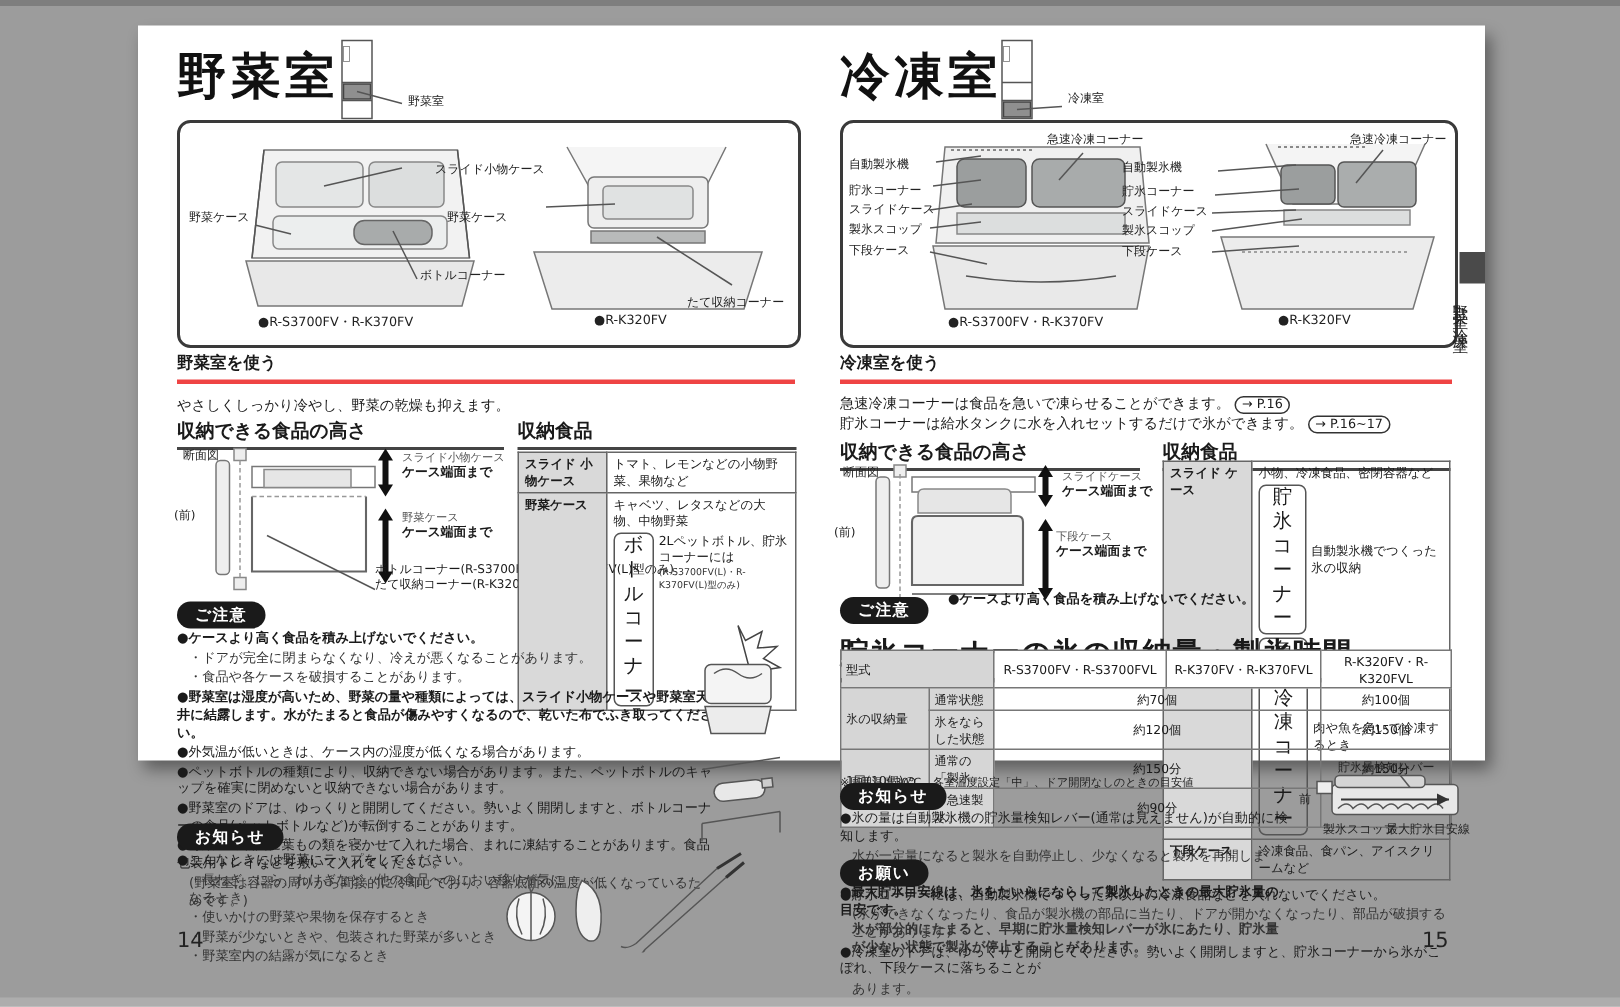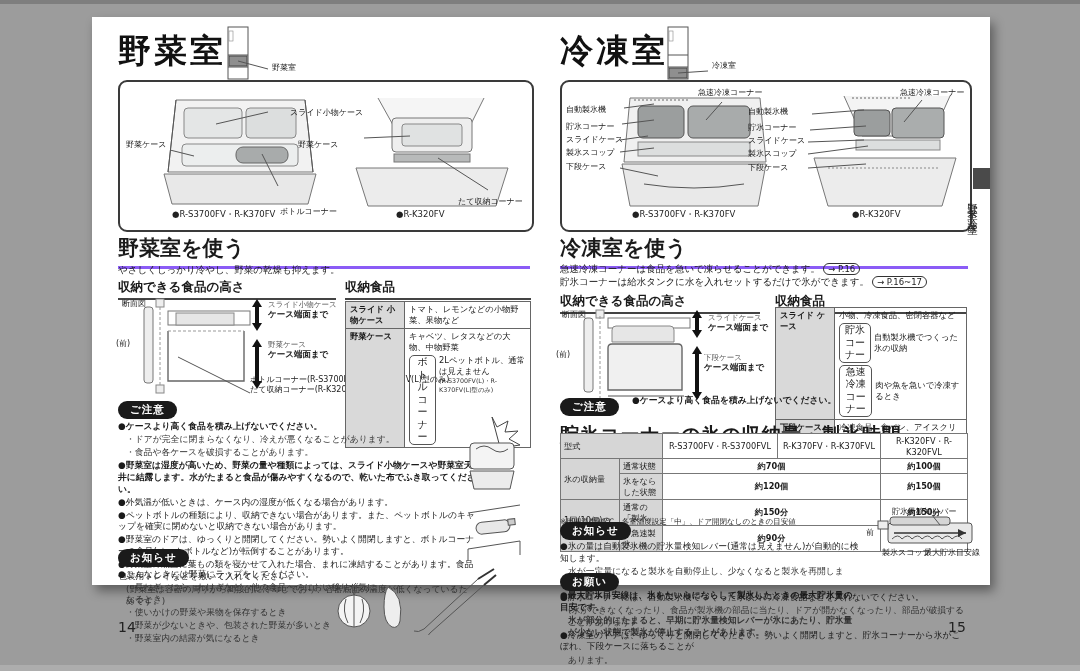--- a/index.html
+++ b/index.html
@@ -1,44 +1,44 @@
 <!DOCTYPE html>
 <html><head>
 <meta charset="utf-8">
 <style>
   html,body{margin:0;padding:0;}
   body{width:1080px;height:671px;background:#9c9c9c;position:relative;overflow:hidden;
        font-family:"DejaVu Sans","Liberation Sans",sans-serif;color:#1a1a1a;}
   body::before{content:"";position:absolute;left:0;top:0;width:1080px;height:4px;background:#7e7e7e;}
   body::after{content:"";position:absolute;left:0;bottom:0;width:1080px;height:6px;background:#adadad;}
-  .spread{position:absolute;left:92px;top:17px;width:898px;height:568px;background:#ffffff;
+  .spread{position:absolute;left:92px;top:17px;width:898px;height:490px;background:#ffffff;
           box-shadow:4px 6px 10px rgba(0,0,0,.40);}
   .abs{position:absolute;}
   .title{font-size:33px;font-weight:900;letter-spacing:3px;color:#111;}
-  .h-main{font-size:21px;font-weight:bold;border-bottom:3px solid #8b5cf6;padding-bottom:4px;}
+  .h-main{font-size:11px;font-weight:bold;border-bottom:3px solid #ef4444;padding-bottom:4px;}
   .h-big{font-size:19px;font-weight:bold;border-bottom:3px solid #1a1a1a;padding-bottom:4px;letter-spacing:1px;}
   .h-sub{font-size:12.5px;font-weight:bold;border-bottom:2px solid #444;padding-bottom:2px;}
   .body-txt{font-size:9.5px;}
   .lbl{font-size:8px;color:#222;white-space:nowrap;line-height:1.15;}
   .lbl-b{font-size:8.5px;font-weight:bold;white-space:nowrap;text-align:center;}
   .lbl-g{font-size:7.5px;color:#555;white-space:nowrap;}
   .cap{font-size:8.5px;color:#222;white-space:nowrap;}
   .badge{display:inline-block;background:#1a1a1a;color:#fff;font-size:10.5px;font-weight:bold;
          border-radius:9px;padding:2px 12px;letter-spacing:1px;}
   .bullet{font-size:8.8px;line-height:1.32;margin-bottom:1.5px;}
   .bullet.b{font-weight:bold;}
   .bullet.sub{padding-left:8px;color:#333;}
   .obox{border:2px solid #3a3a3a;border-radius:9px;background:#fff;}
   .ft{border-collapse:collapse;font-size:8.3px;}
   .ft th,.ft td{border:1px solid #666;padding:2px 4px;vertical-align:top;text-align:left;}
   .ft th{background:#d9d9d9;font-weight:bold;width:50px;}
   .cellbadge{display:inline-block;border:1px solid #555;border-radius:5px;padding:0 3px;
-             font-size:10px;line-height:1.25;text-align:center;vertical-align:middle;}
+             font-size:13px;line-height:1.25;text-align:center;vertical-align:middle;}
   .it{border-collapse:collapse;font-size:8.2px;width:408px;}
-  .it th,.it td{border:1px solid #777;padding:1.5px 3px;font-weight:bold;}
+  .it th,.it td{border:1px solid #777;padding:1.5px 3px;}
   .it .g{background:#d6d6d6;text-align:left;font-weight:normal;}
   .it .hd{background:#d6d6d6;text-align:left;font-weight:normal;}
   .it .m{text-align:center;font-weight:normal;background:#fff;}
   .it .v{text-align:center;}
   .ref{display:inline-block;border:1px solid #333;border-radius:6px;font-size:8.5px;
        padding:0 4px;margin-left:3px;}
   .pn{font-size:14px;color:#222;}
   .note8{font-size:8px;line-height:1.3;}
   .tab-block{position:absolute;left:881px;top:151px;width:17px;height:21px;background:#4a4a4a;}
   .tab-txt{position:absolute;left:874px;top:178px;writing-mode:vertical-rl;font-size:10.5px;
@@ -83,21 +83,21 @@
       <path d="M40 4 L60 40 L128 40 L146 4" fill="#f5f5f5" stroke="#777"></path>
       <rect x="54" y="24" width="80" height="34" rx="4" fill="#eeeeee" stroke="#777"></rect>
       <rect x="64" y="30" width="60" height="22" rx="3" fill="#e0e2e2" stroke="#888"></rect>
       <rect x="56" y="60" width="76" height="8" fill="#b8baba" stroke="#777"></rect>
       <path d="M18 74 L170 74 L158 112 L30 112 Z" fill="#ececec" stroke="#777"></path>
       <line x1="26" y1="44" x2="72" y2="42" class="ln"></line>
       <line x1="100" y1="64" x2="150" y2="96" class="ln"></line>
     </svg>
     <div class="abs lbl" style="left:6px;top:58px;">野菜ケース</div>
     <div class="abs lbl" style="left:170px;top:26px;">スライド小物ケース</div>
-    <div class="abs lbl" style="left:160px;top:125px;">ボトルコーナー</div>
+    <div class="abs lbl" style="left:160px;top:97px;">ボトルコーナー</div>
     <div class="abs cap" style="left:52px;top:127px;">●R-S3700FV・R-K370FV</div>
     <div class="abs lbl" style="left:178px;top:58px;">野菜ケース</div>
     <div class="abs lbl" style="left:338px;top:115px;">たて収納コーナー</div>
     <div class="abs cap" style="left:276px;top:127px;">●R-K320FV</div>
   </div>
 
   <div class="abs h-main" style="left:26px;top:217px;width:412px;">野菜室を使う</div>
   <div class="abs body-txt" style="left:26px;top:247px;">やさしくしっかり冷やし、野菜の乾燥も抑えます。</div>
   <div class="abs h-sub" style="left:26px;top:262px;width:218px;">収納できる食品の高さ</div>
   <div class="abs h-sub" style="left:253px;top:262px;width:186px;">収納食品</div>
@@ -136,21 +136,21 @@
       <th>スライド 小物ケース</th>
       <td>トマト、レモンなどの小物野菜、果物など</td>
     </tr>
     <tr>
       <th>野菜ケース</th>
       <td>
         <div>キャベツ、レタスなどの大物、中物野菜</div>
         <div style="display:flex;gap:3px;align-items:flex-start;margin-top:2px;">
           <span class="cellbadge" style="width:30px;">ボトル コーナー</span>
           <span>
-            <span>2Lペットボトル、通常は見えません</span>
+            <span>2Lペットボトル、貯氷コーナーには</span>
             <div style="font-size:6.3px;color:#333;">(R-S3700FV(L)・R-K370FV(L)型のみ)</div>
           </span>
         </div>
       </td>
     </tr>
   </tbody>
     </table>
 
   <div class="abs badge" style="left:26px;top:384px;">ご注意</div>
   <div class="abs" style="left:26px;top:404px;width:358px;">

